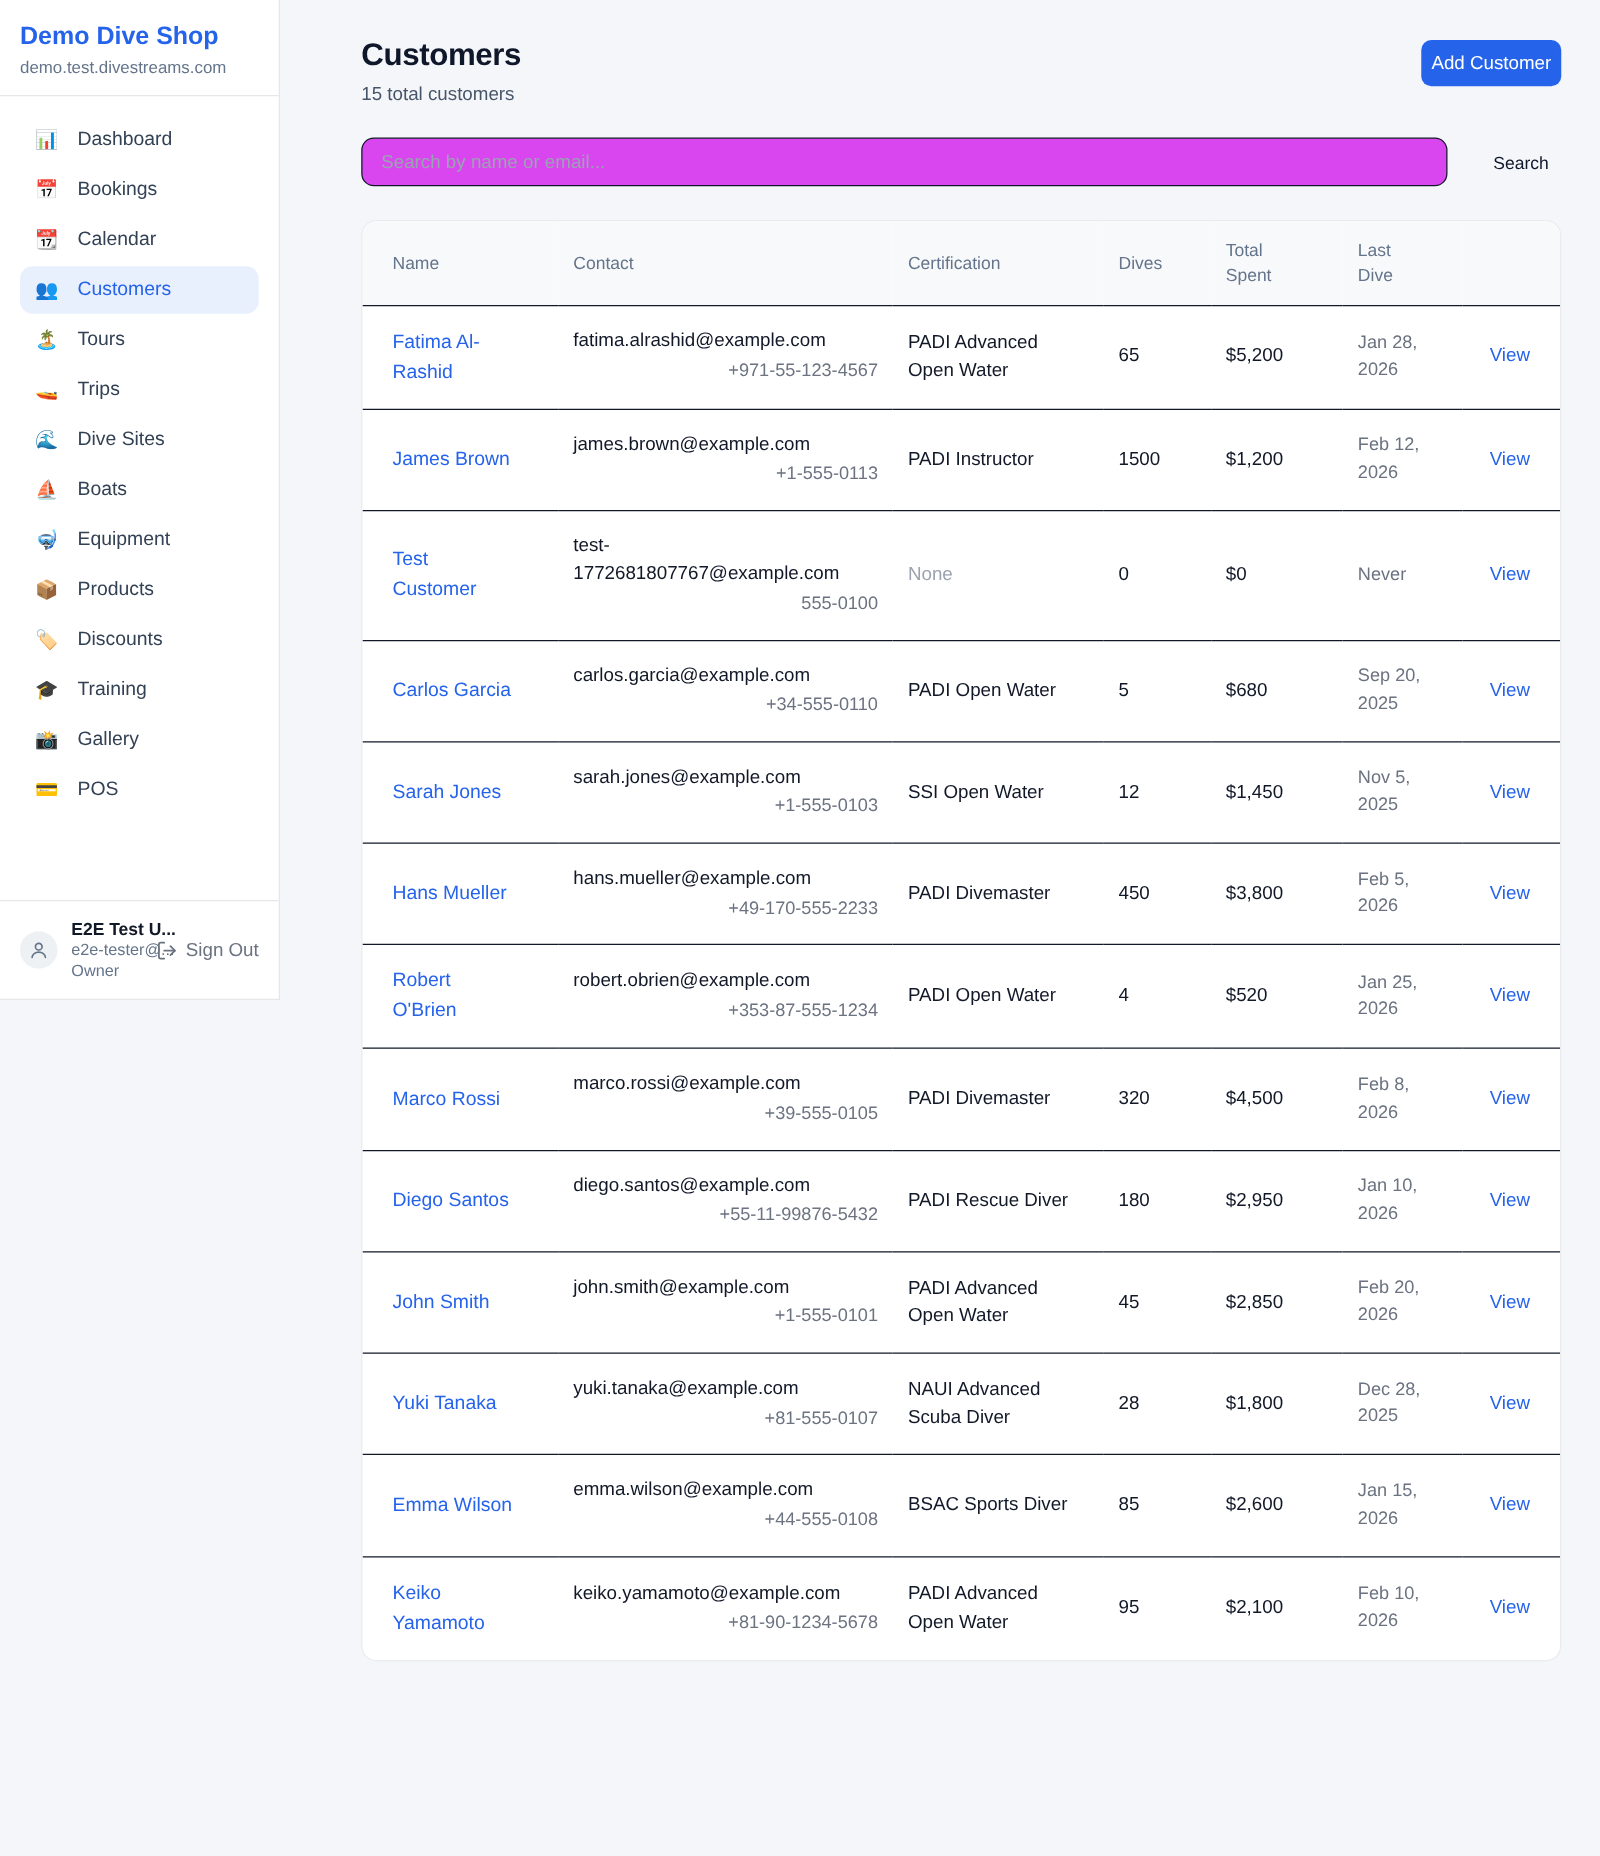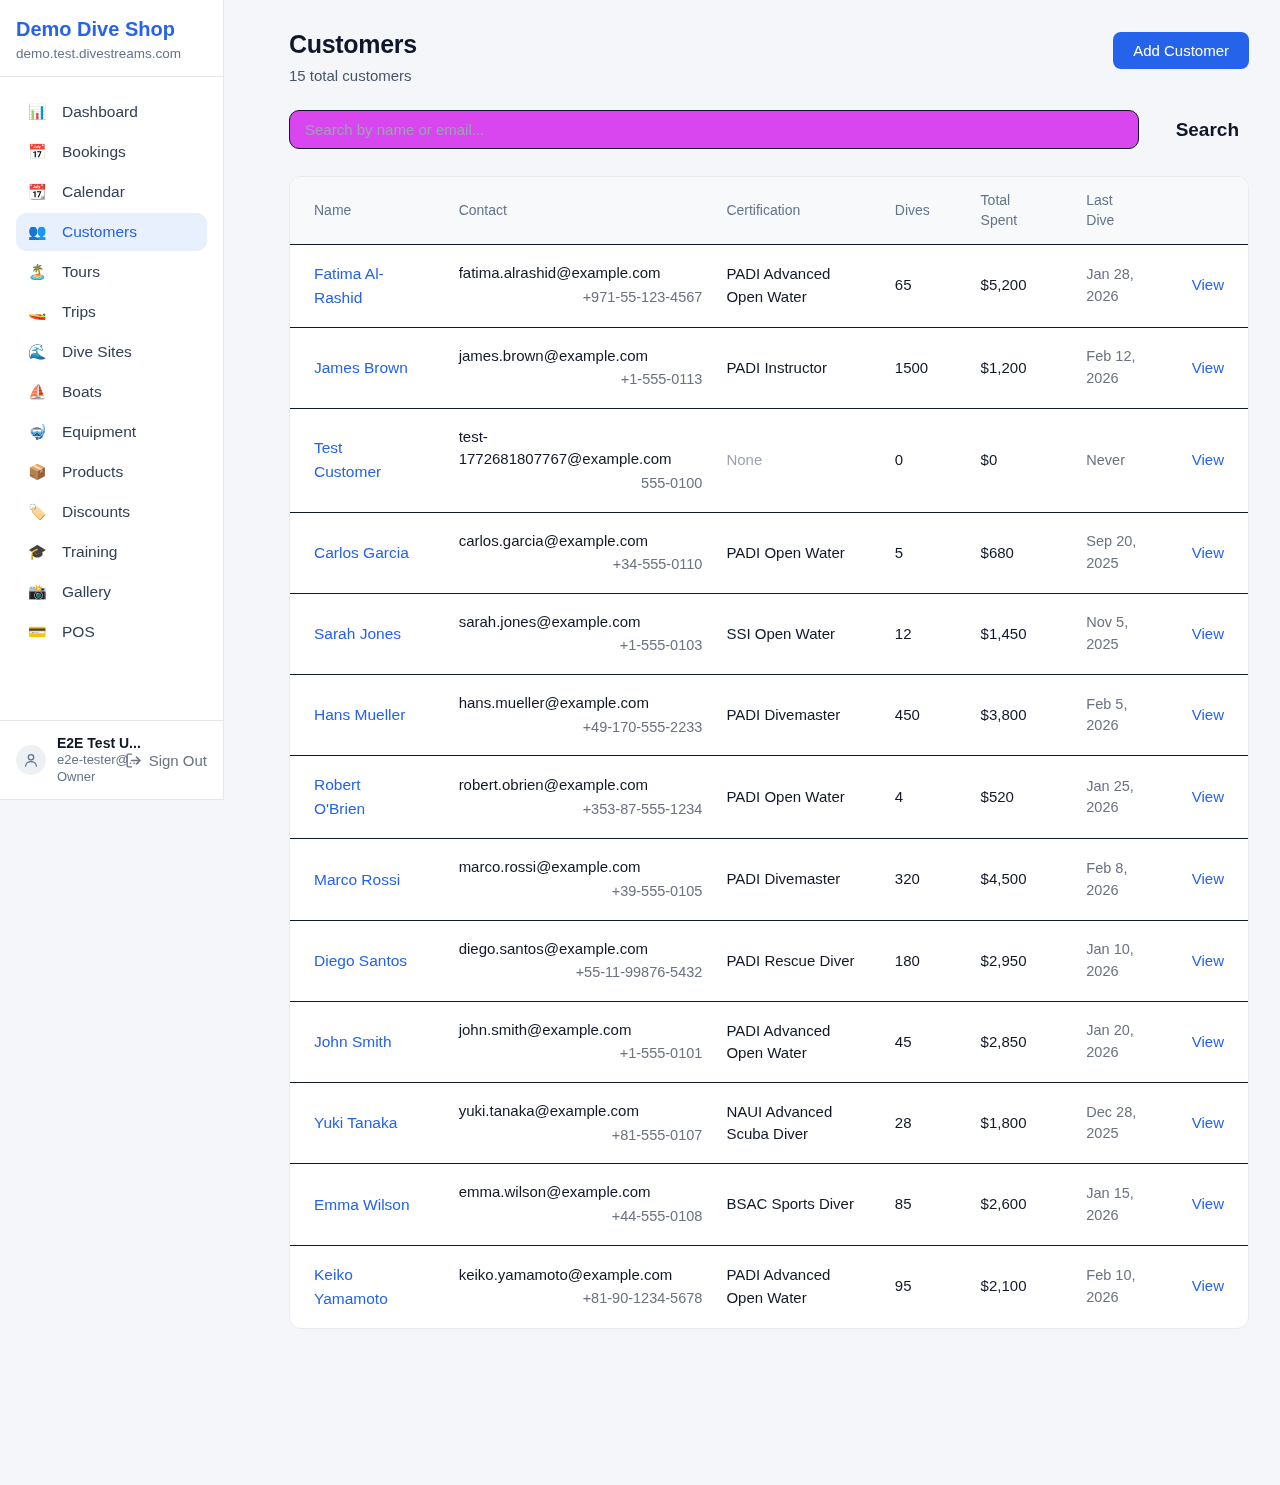--- a/index.html
+++ b/index.html
@@ -48,35 +48,34 @@
     color:#6b7280; font-size:15px; background:none; border:none;
     font-family:inherit; cursor:pointer; white-space:nowrap;
   }
   
   .main { position:absolute; left:256px; top:0; right:0; padding:30px 31px 0 33px; }
   .page-header { display:flex; justify-content:space-between; align-items:flex-start; }
   .page-title { font-size:25px; font-weight:700; color:#0f172a; letter-spacing:-0.3px; }
   .page-subtitle { font-size:15px; color:#475569; margin-top:8px; }
   .add-btn {
     background:#2563eb; color:#ffffff; border:none; border-radius:8px;
-    padding:0 20px; height:37px; font-size:15px; font-weight:500;
+    padding:0 8px; height:37px; font-size:15px; font-weight:500;
     font-family:inherit; cursor:pointer; margin-top:2px;
   }
   .search-row { display:flex; align-items:center; margin-top:26px; }
   .search-input {
     flex:1; height:39px; border:1px solid #111827; border-radius:10px;
     padding:0 15px; font-size:15px; font-family:inherit; color:#111827;
     background:#d946ef; outline:none;
   }
   .search-input::placeholder { color:#9aa3b2; }
   .search-btn {
     background:none; border:none; font-family:inherit;
-    font-size:19px; color:#0f172a; margin-left:27px; padding:0 10px;
+    font-size:14px; color:#0f172a; margin-left:27px; padding:0 10px;
     cursor:pointer;
-    font-weight:bold;
   }
   
   .card {
     margin-top:27px; background:#ffffff; border-radius:12px;
     border:1px solid #e9ebef; overflow:hidden;
   }
   table { width:100%; border-collapse:collapse; }
   thead th {
     background:#f8f9fb; color:#64748b; font-size:14px; font-weight:500;
     text-align:left; padding:13px 12px; vertical-align:middle;
@@ -341,21 +340,21 @@
           </tr>
           <tr>
             <td><a class="name-link">John Smith</a></td>
             <td>
               <div class="contact-email">john.smith@example.com</div>
               <div class="contact-phone">+1-555-0101</div>
             </td>
             <td><span class="cert">PADI Advanced Open Water</span></td>
             <td>45</td>
             <td>$2,850</td>
-            <td><span class="lastdive">Jan 20, 2026</span></td>
+            <td><span class="lastdive">Feb 20, 2026</span></td>
             <td class="view-cell"><a class="view-link">View</a></td>
           </tr>
           <tr>
             <td><a class="name-link">Yuki Tanaka</a></td>
             <td>
               <div class="contact-email">yuki.tanaka@example.com</div>
               <div class="contact-phone">+81-555-0107</div>
             </td>
             <td><span class="cert">NAUI Advanced Scuba Diver</span></td>
             <td>28</td>

